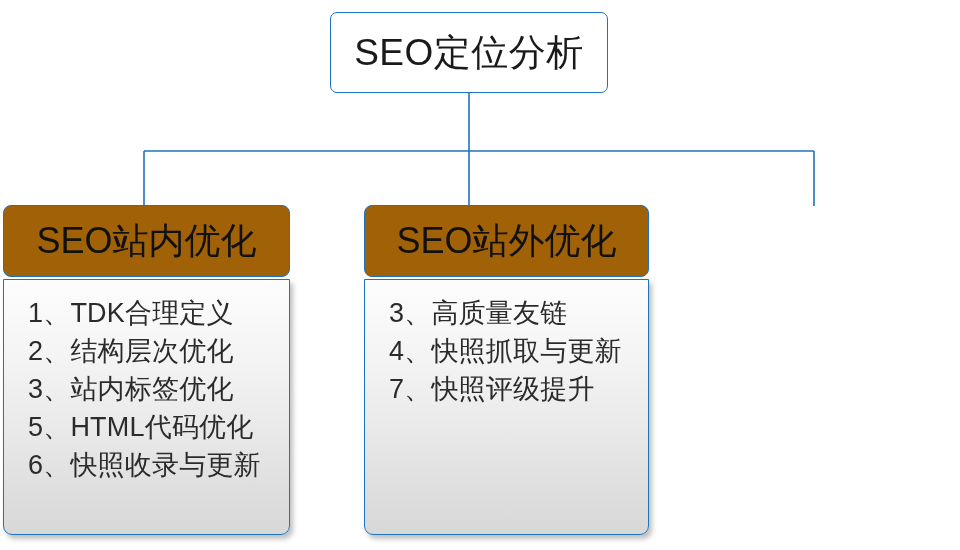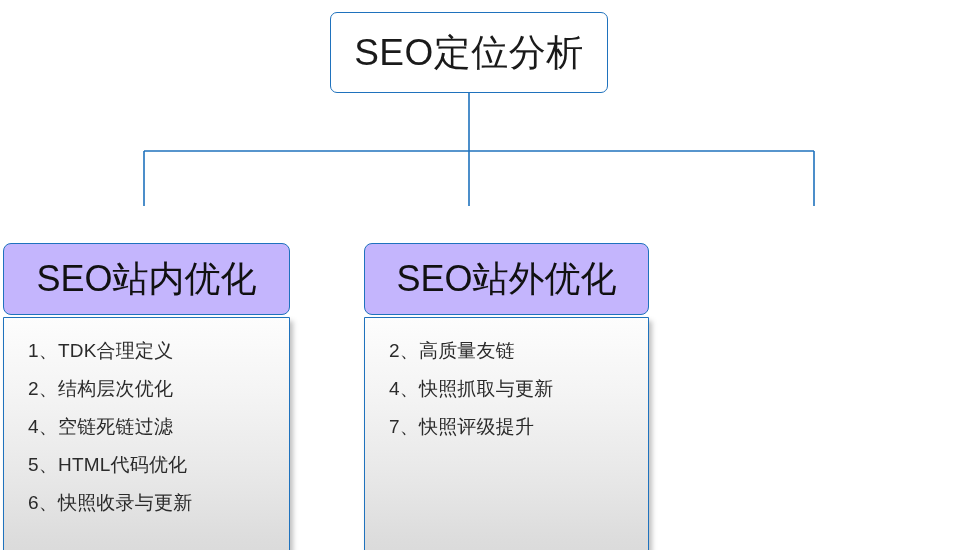--- a/index.html
+++ b/index.html
@@ -60,27 +60,26 @@
     top: 205px;
     z-index: 3;
   }
   .col-1 { left: 3px;   width: 287px; }
   .col-2 { left: 333px; width: 285px; padding-left: 31px; }
   .col-3 { left: 675px; width: 285px; }
 
   .col-header {
     box-sizing: border-box;
     height: 72px;
-    background: #c4b5fd;
+    background: #a16207;
     border: 1.6px solid #1f72bd;
     border-radius: 8px;
     display: flex;
     align-items: center;
     justify-content: center;
-    margin-top: 38px;
   }
   .col-header-label {
     font-size: 36px;
     color: #111111;
     font-weight: 500;
     line-height: 1;
     white-space: nowrap;
   }
 
   .col-body {
@@ -94,21 +93,21 @@
     padding: 14px 0 0 0;
     overflow: hidden;
   }
 
   .item-list {
     margin: 0;
     padding: 0;
     list-style: none;
   }
   .list-item {
-    font-size: 19px;
+    font-size: 27px;
     color: #2b2b2b;
     line-height: 38px;
     height: 38px;
     padding-left: 24px;
     white-space: nowrap;
     letter-spacing: 0.2px;
   }
   .col-3 .list-item { padding-left: 22px; }
 </style>
 </head>
@@ -134,34 +133,34 @@
   </div>
 
   <div class="column col-1">
     <div class="col-header">
       <span class="col-header-label">SEO站内优化</span>
     </div>
     <div class="col-body">
       <ul class="item-list">
         <li class="list-item">1、TDK合理定义</li>
         <li class="list-item">2、结构层次优化</li>
-        <li class="list-item">4、空链死链过滤</li>
+        <li class="list-item">3、站内标签优化</li>
         <li class="list-item">5、HTML代码优化</li>
         <li class="list-item">6、快照收录与更新</li>
       </ul>
     </div>
   </div>
 
   <div class="column col-2">
     <div class="col-header">
       <span class="col-header-label">SEO站外优化</span>
     </div>
     <div class="col-body">
       <ul class="item-list">
-        <li class="list-item">2、高质量友链</li>
+        <li class="list-item">3、高质量友链</li>
         <li class="list-item">4、快照抓取与更新</li>
         <li class="list-item">7、快照评级提升</li>
       </ul>
     </div>
   </div>
 
 
 </div>
 
 </body></html>

